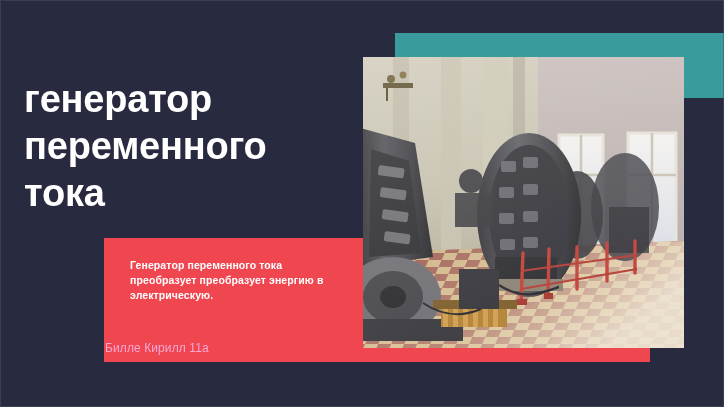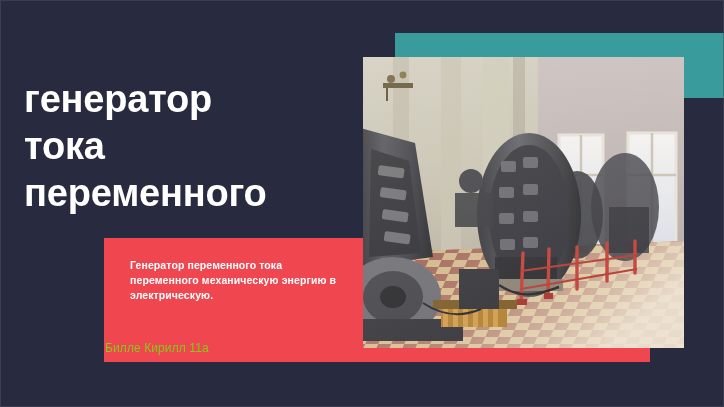--- a/index.html
+++ b/index.html
@@ -71,21 +71,21 @@
     font-size: 10.5px;
     font-weight: bold;
     line-height: 15px;
     letter-spacing: .1px;
   }
   .author {
     position: absolute;
     left: 105px;
     top: 341px;
     z-index: 4;
-    color: #84cc16;
+    color: #f9a8d4;
     font-size: 12px;
     font-weight: normal;
     letter-spacing: .1px;
   }
 
   
   .title {
     position: absolute;
     left: 24px;
     top: 76px;
@@ -251,24 +251,24 @@
         <line x1="24" y1="31" x2="24" y2="44" stroke="#4d421f" stroke-width="2"></line>
       </g>
 
       <rect x="0" y="0" width="321" height="291" fill="url(#hazeG)"></rect>
       <rect x="0" y="0" width="321" height="291" fill="#9b8f7a" opacity="0.07"></rect>
     </svg>
   </div>
 
   <div class="caption-block"></div>
 
-  <div class="caption-text">Генератор переменного тока переменного механическую энергию в электрическую.</div>
+  <div class="caption-text">Генератор переменного тока преобразует преобразует энергию в электрическую.</div>
 
   <div class="author">Билле Кирилл 11а</div>
 
   <div class="title">
     <span class="line">генератор</span>
+    <span class="line">переменного</span>
     <span class="line">тока</span>
-    <span class="line">переменного</span>
   </div>
 
   <div class="slide-frame"></div>
 </div>
 
 </body></html>

